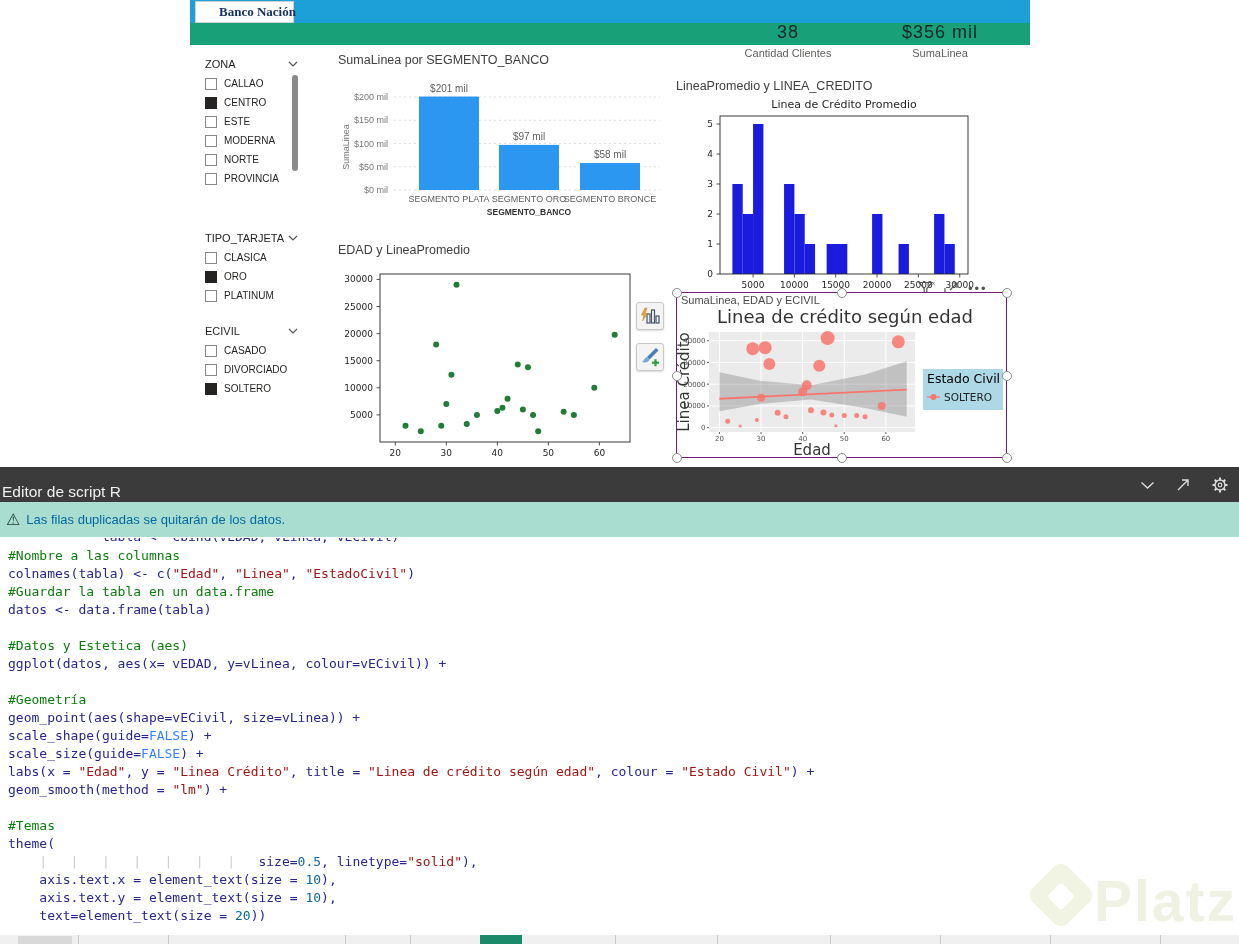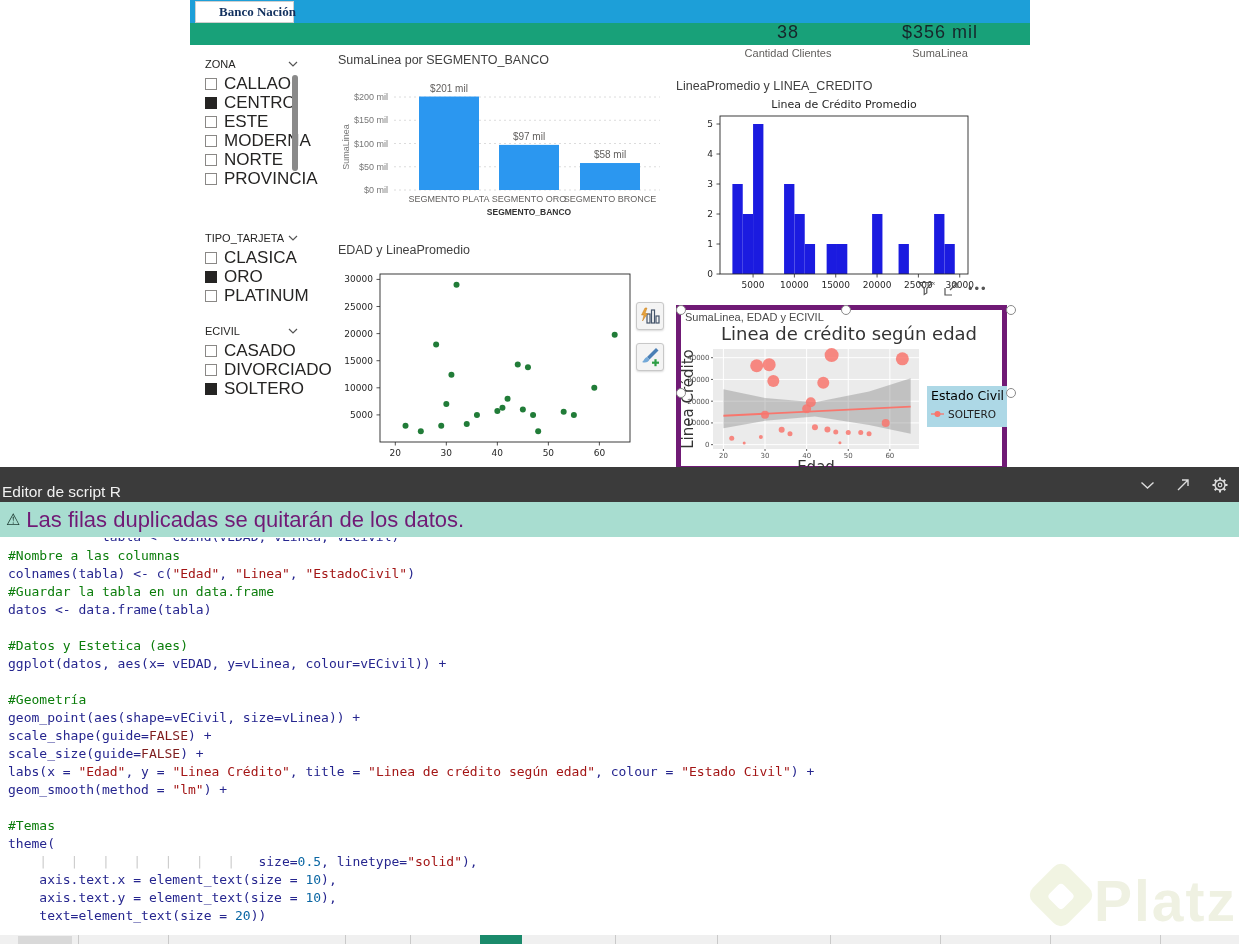--- a/index.html
+++ b/index.html
@@ -19,56 +19,56 @@
   #kpi-clients-label{left:718px;top:47px;width:140px;}
   #kpi-suma-label{left:860px;top:47px;width:160px;}
 
   
   .fgroup{position:absolute;left:205px;width:96px;}
   .fhead{display:flex;justify-content:space-between;align-items:center;height:15px;width:93px;margin-bottom:3px;}
   .fhl{font-size:11px;color:#252423;}
   .frow{display:flex;align-items:center;height:19px;}
   .cb{width:12px;height:12px;border:1px solid #8a8886;margin-right:7px;flex:none;background:#fff;}
   .cb.on{background:#252423;border-color:#252423;}
-  .flb{font-size:17px;color:#252423;white-space:nowrap;}
+  .flb{font-size:10px;color:#252423;white-space:nowrap;}
   #zscroll{left:292px;top:75px;width:6px;height:96px;background:#8a8a8a;border-radius:3px;}
 
   
   .vtitle{font-size:12.5px;color:#404040;white-space:nowrap;}
   #bar-title{left:338px;top:53px;}
   #bar-svg{left:338px;top:72px;}
   #hist-title{left:676px;top:79px;}
   #hist-svg{left:676px;top:94px;}
   #scatter-title{left:338px;top:243px;}
   #scatter-svg{left:338px;top:262px;}
   #hist-icons{left:918px;top:281px;display:flex;align-items:center;gap:9px;color:#555;}
   #hist-icons .dots{font-size:13px;letter-spacing:2px;color:#555;line-height:10px;}
   .fbtn{left:636px;width:28px;height:28px;background:#f4f4f4;border:1px solid #c8c8c8;border-radius:3px;display:flex;align-items:center;justify-content:center;box-shadow:0 1px 2px rgba(0,0,0,.15);}
   #btn-analyze{top:302px;}
   #btn-format{top:343px;}
 
   
-  #rvisual{left:676px;top:305px;width:331px;height:166px;border:5px solid #701a75;background:#fff;}
+  #rvisual{left:676px;top:292px;width:331px;height:166px;border:1px solid #701a75;background:#fff;}
   #rv-title{position:absolute;left:4px;top:1px;font-size:11px;color:#4a4a4a;white-space:nowrap;}
   #rplot-svg{position:absolute;left:0;top:13px;}
   .handle{position:absolute;width:10px;height:10px;border-radius:50%;background:#fff;border:1px solid #8a8a8a;transform:translate(-50%,-50%);}
 
   
   #editorbar{left:0;top:467px;width:1239px;height:50px;background:#3b3b3b;display:flex;align-items:center;}
   #editor-title{margin-left:2px;font-size:15.5px;color:#f0f0f0;}
   #editor-icons{position:absolute;right:10px;top:9px;display:flex;gap:20px;align-items:center;}
   #warnbar{left:0;top:502px;width:1239px;height:35px;background:#a8ddd0;display:flex;align-items:center;}
   #warnbar .wicon{font-family:"DejaVu Sans",sans-serif;font-size:16px;color:#1c3a31;margin:0 6px 0 6px;}
-  #warnbar .wtext{font-size:22px;color:#701a75;text-align:right;}
+  #warnbar .wtext{font-size:13px;color:#0369a1;text-align:right;}
 
   
   #code{left:8px;top:538px;}
   .cl{height:18px;line-height:18px;font-family:"DejaVu Sans Mono",monospace;font-size:13px;white-space:pre;}
   .cl .d{color:#26268f;} .cl .c{color:#0b7d0b;} .cl .s{color:#a31515;}
-  .cl .k{color:#7f1d1d;} .cl .n{color:#0a66a3;} .cl .g{color:#cccccc;}
+  .cl .k{color:#3b82f6;} .cl .n{color:#0a66a3;} .cl .g{color:#cccccc;}
   .cl.clip{height:9px;overflow:hidden;position:relative;width:700px;}
   .cl.clip span{position:absolute;top:-10px;left:0;color:#26268f;}
 
   
   #bottomstrip{left:0;top:935px;width:1239px;height:9px;background:#f0f0f0;}
   .bstick{position:absolute;top:0;width:1px;height:9px;background:#c9c9c9;}
   #bthumb{position:absolute;left:480px;top:0;width:42px;height:9px;background:#1a8a6b;}
   #bgray{position:absolute;left:18px;top:1px;width:54px;height:8px;background:#d9d9d9;}
 
   

